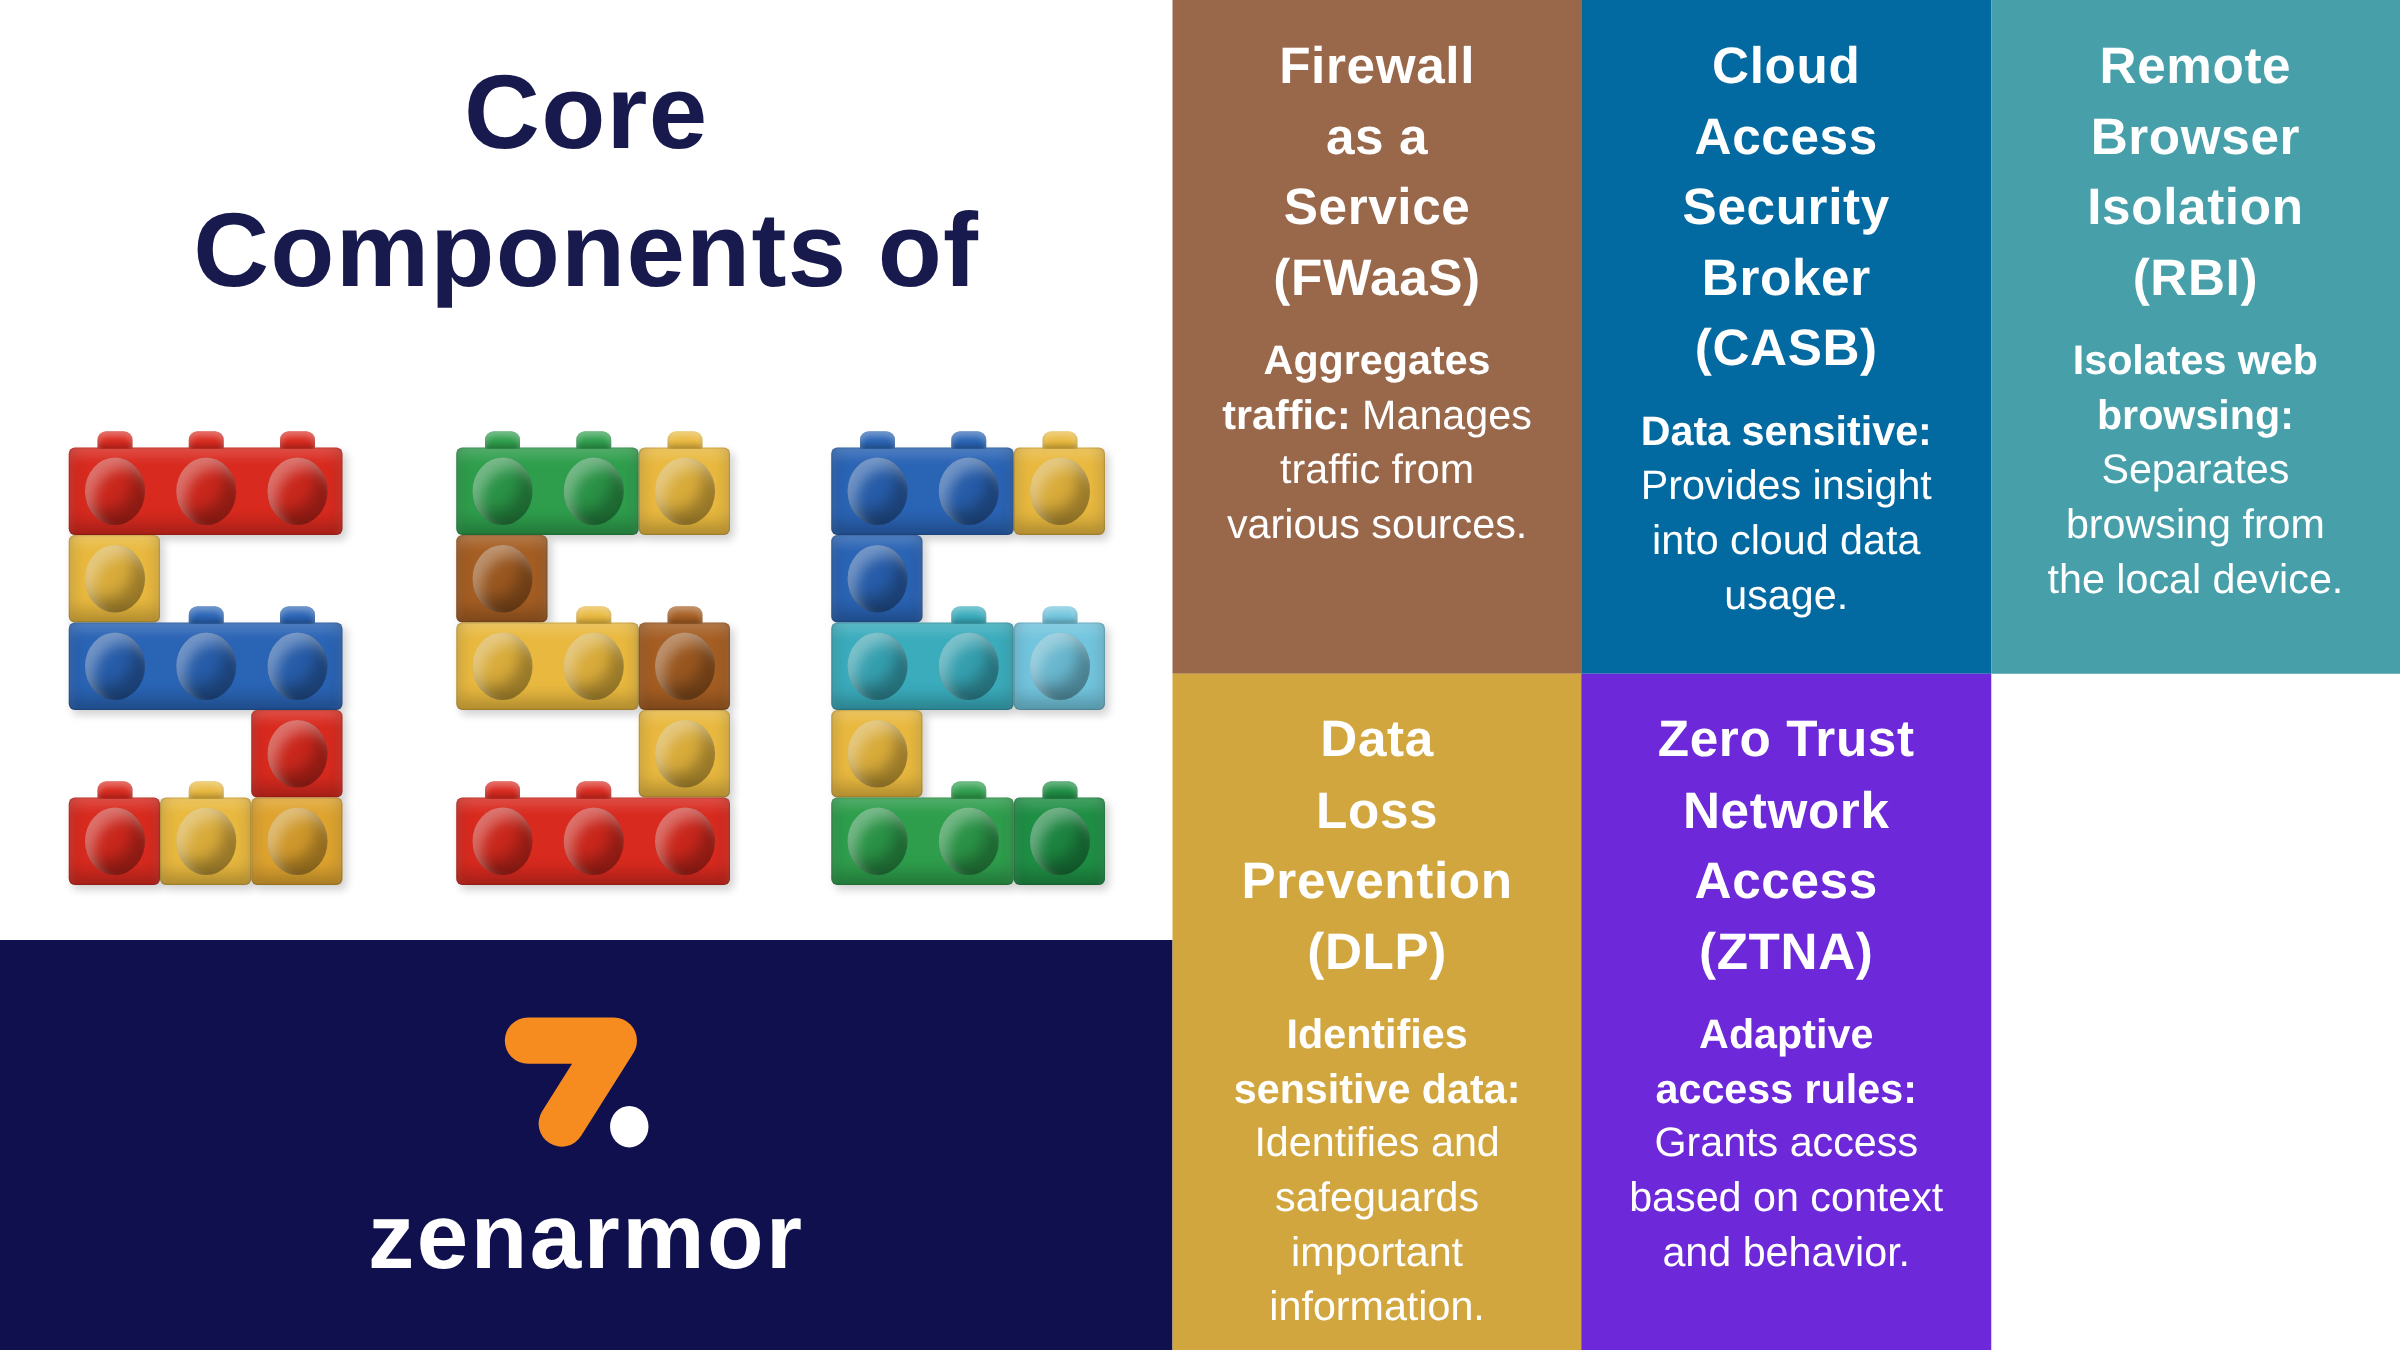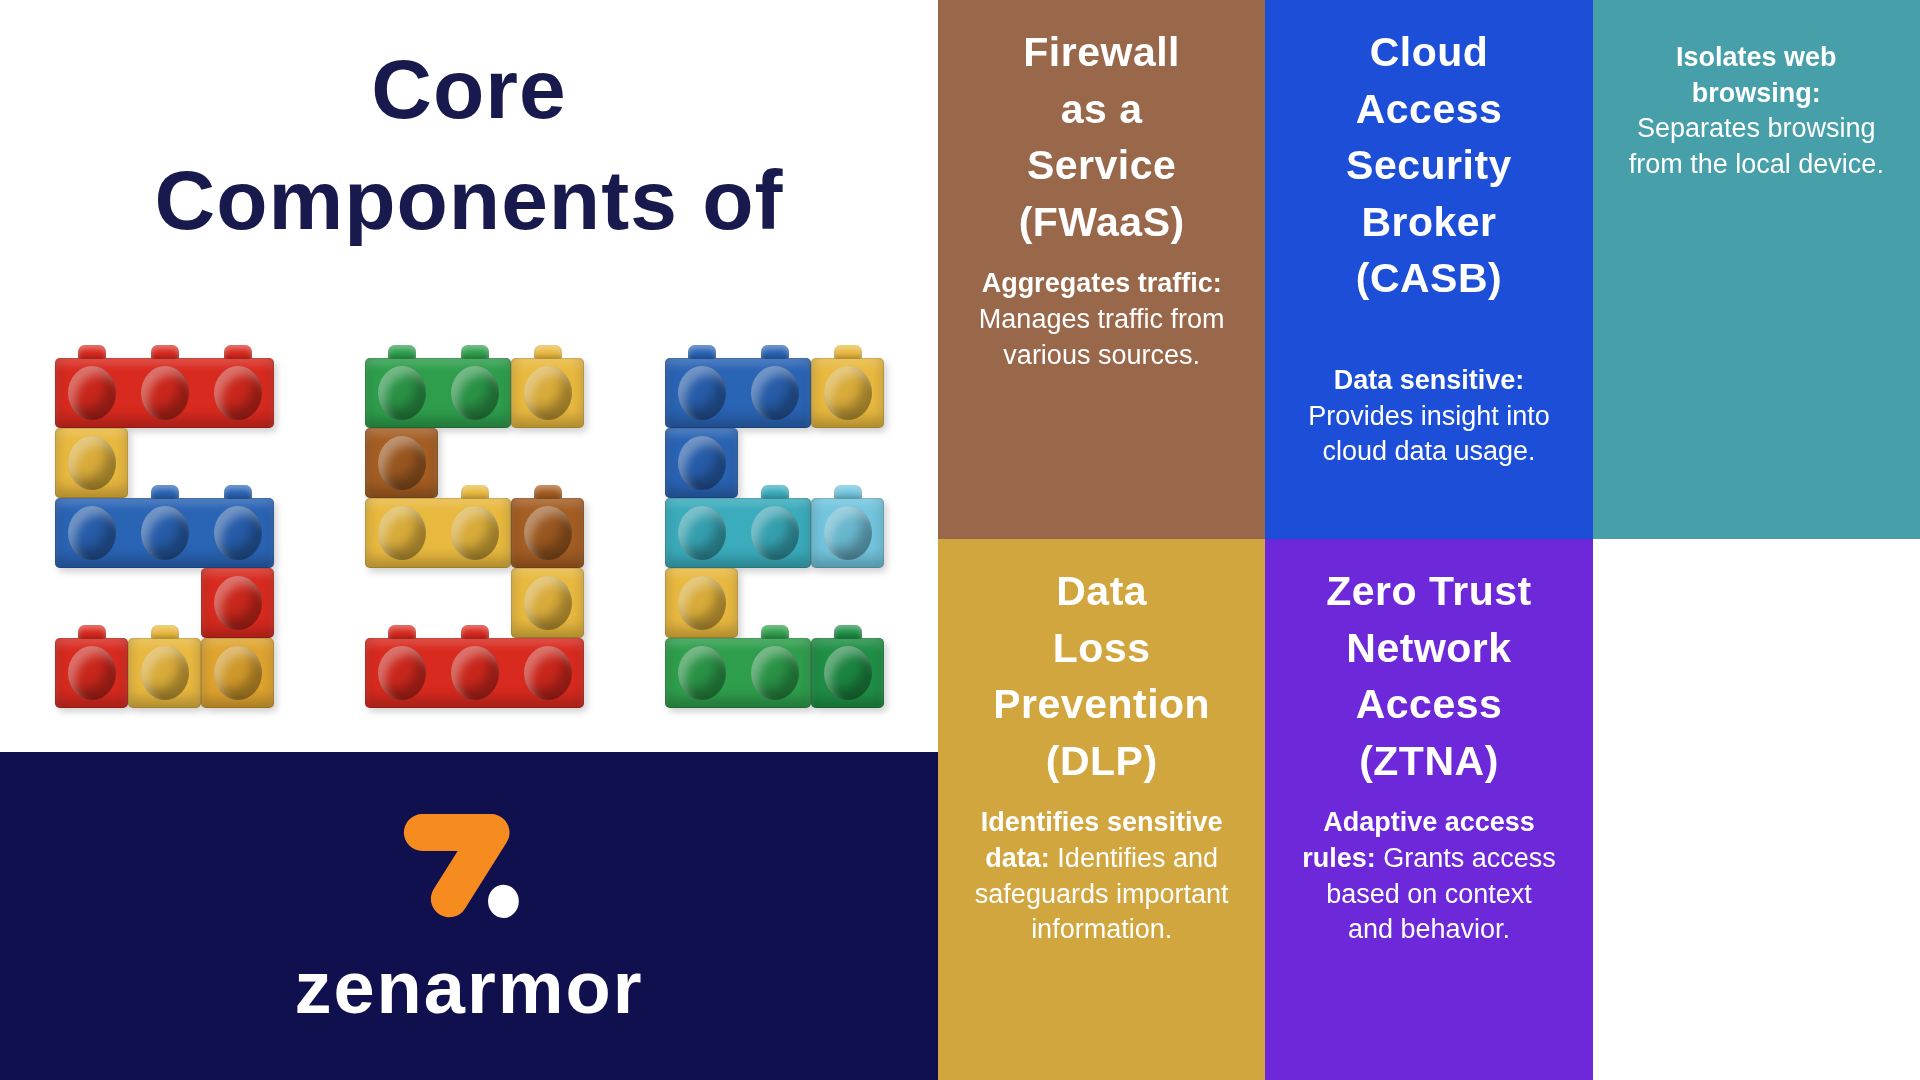--- a/index.html
+++ b/index.html
@@ -52,21 +52,21 @@
   }
   .cell{
     display:flex;flex-direction:column;align-items:center;
     padding:24px 36px 0;box-sizing:border-box;color:#ffffff;text-align:center;
   }
   .cell-title{
     font-size:41px;font-weight:bold;line-height:1.38;letter-spacing:.5px;
     white-space:pre-line;margin:0;
   }
   .cell-desc{
-    margin:16px 0 0;font-size:27px;line-height:1.32;max-width:302px;
+    margin:16px 0 0;font-size:33px;line-height:1.32;max-width:302px;
   }
   .cell-desc b{font-weight:bold;}
 </style>
 </head>
 <body>
 
 <div class="left-panel">
   <div class="main-title" style="color: rgb(24, 26, 78);">Core
 Components of</div>
   <div class="lego-layer">
@@ -183,29 +183,33 @@
 <div class="components-grid">
 
   <div class="cell" style="background: rgb(153, 103, 73);">
     <h2 class="cell-title">Firewall
 as a
 Service
 (FWaaS)</h2>
     <p class="cell-desc"><b>Aggregates traffic:</b><span> Manages traffic from various sources.</span></p>
   </div>
 
-  <div class="cell" style="background: #1d4ed8; gap: 40px;">
+  <div class="cell" style="background: #0369a1;">
     <h2 class="cell-title">Cloud Access
 Security
 Broker
 (CASB)</h2>
     <p class="cell-desc"><b>Data sensitive:</b><span> Provides insight into cloud data usage.</span></p>
   </div>
 
   <div class="cell" style="background: rgb(71, 159, 169);">
+    <h2 class="cell-title">Remote
+Browser
+Isolation
+(RBI)</h2>
     <p class="cell-desc"><b>Isolates web browsing:</b><span> Separates browsing from the local device.</span></p>
   </div>
 
   <div class="cell" style="background: rgb(210, 166, 62);">
     <h2 class="cell-title">Data
 Loss
 Prevention
 (DLP)</h2>
     <p class="cell-desc"><b>Identifies sensitive data:</b><span> Identifies and safeguards important information.</span></p>
   </div>

